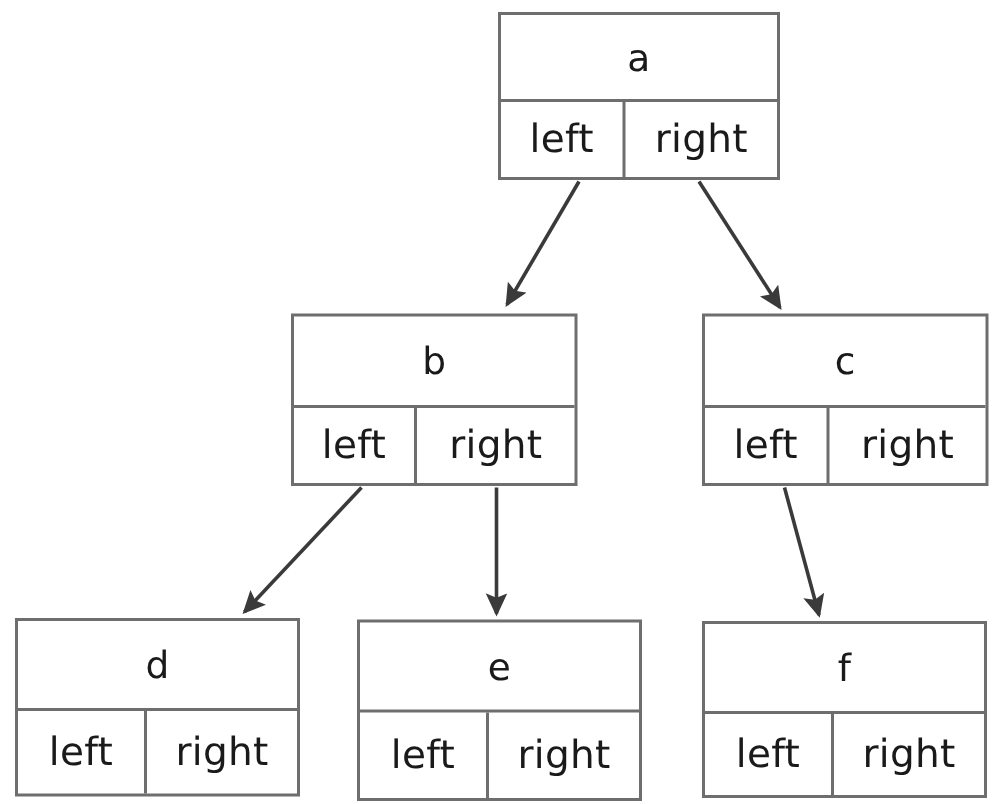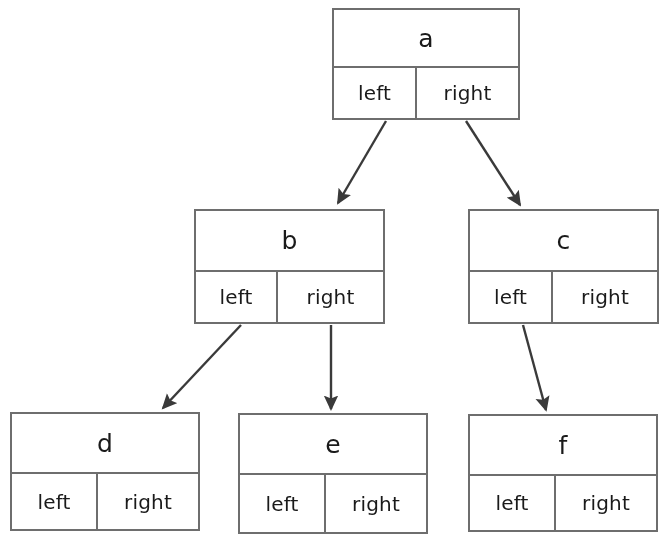--- a/index.html
+++ b/index.html
@@ -56,21 +56,21 @@
     width: 100%;
     display: flex;
     border-top: 2px solid #6e6e6e;
   }
 
   .ptr-cell {
     box-sizing: border-box;
     display: flex;
     align-items: center;
     justify-content: center;
-    font-size: 20px;
+    font-size: 26px;
     color: #1a1a1a;
     line-height: 1;
     letter-spacing: 0.2px;
   }
 
   .ptr-cell.left-cell {
     border-right: 2px solid #6e6e6e;
   }
 </style>
 </head>

